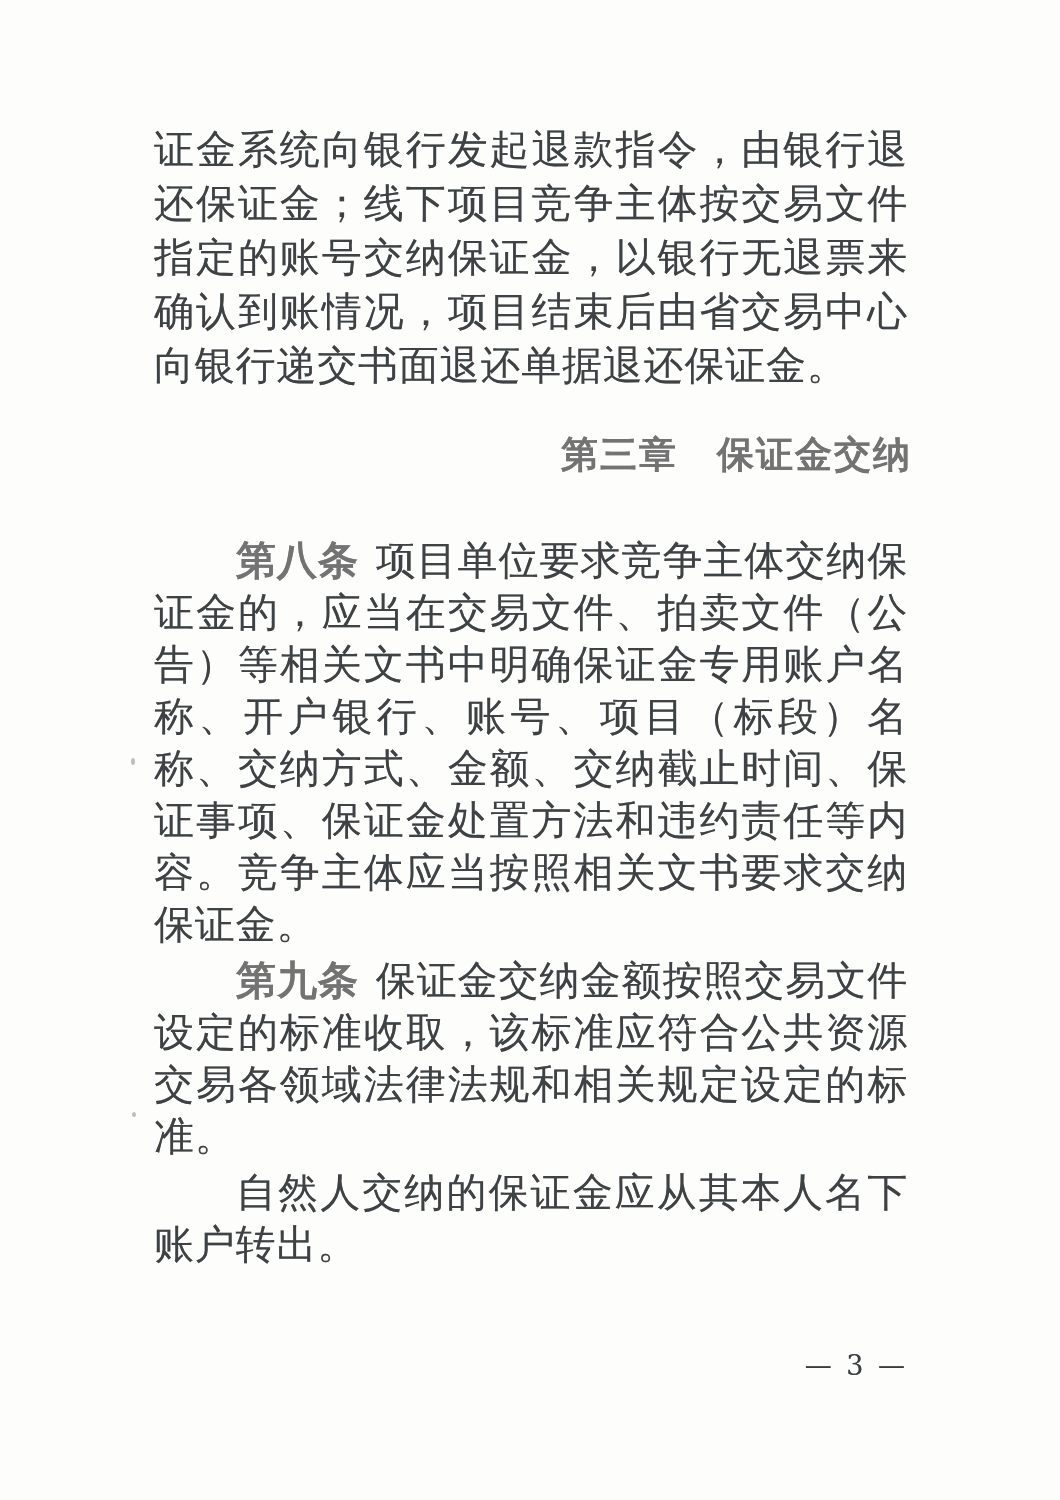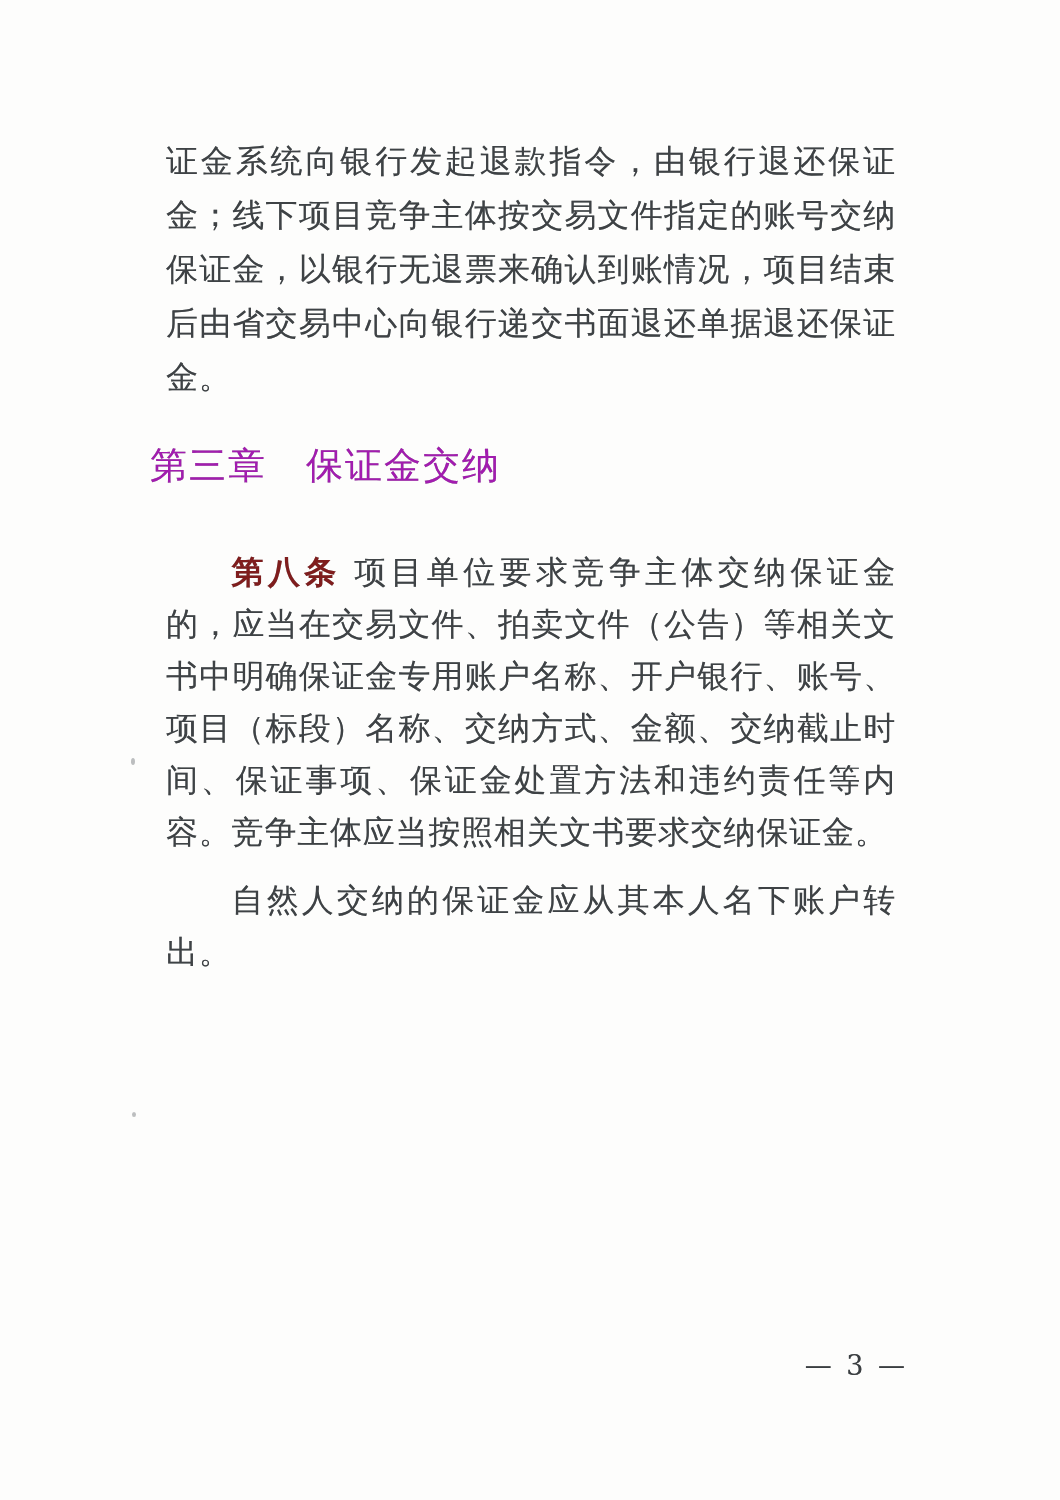--- a/index.html
+++ b/index.html
@@ -19,45 +19,45 @@
     
     text-shadow: 0 0 0.6px rgba(70, 75, 78, 0.5);
   }
   .content {
     position: absolute;
     left: 150px;
     top: 118px;
     width: 762px;
   }
   .para {
-    margin: 16px;
-    font-size: 32px;
+    margin: 4px;
+    font-size: 40px;
     line-height: 54px;
     letter-spacing: 0.8px;
     text-align: justify;
     text-justify: inter-ideograph;
   }
   .articles .para {
     line-height: 52px;
   }
   .indent {
     text-indent: 2.05em;
   }
   .chapter {
     margin: 34px 0 52px 0;
     font-size: 37px;
-    font-weight: normal;
+    font-weight: bold;
     line-height: 56px;
     letter-spacing: 2px;
-    text-align: left;
-    color: #a21caf;
+    text-align: right;
+    color: #737373;
   }
   .art-label {
     font-weight: bold;
-    color: #7f1d1d;
+    color: #737373;
     margin-right: 0.42em;
   }
   .page-number {
     position: absolute;
     top: 1350px;
     right: 152px;
     font-size: 27px;
     letter-spacing: 3px;
     color: #3a3e41;
     white-space: nowrap;
@@ -81,20 +81,23 @@
     <p class="para">证金系统向银行发起退款指令，由银行退还保证金；线下项目竞争主体按交易文件指定的账号交纳保证金，以银行无退票来确认到账情况，项目结束后由省交易中心向银行递交书面退还单据退还保证金。</p>
 
     <h2 class="chapter">第三章　保证金交纳</h2>
 
     <div class="articles">
 
       <p class="para indent">
         <span class="art-label">第八条</span><span>项目单位要求竞争主体交纳保证金的，应当在交易文件、拍卖文件（公告）等相关文书中明确保证金专用账户名称、开户银行、账号、项目（标段）名称、交纳方式、金额、交纳截止时间、保证事项、保证金处置方法和违约责任等内容。竞争主体应当按照相关文书要求交纳保证金。</span>
       </p>
 
+      <p class="para indent">
+        <span class="art-label">第九条</span><span>保证金交纳金额按照交易文件设定的标准收取，该标准应符合公共资源交易各领域法律法规和相关规定设定的标准。</span>
+      </p>
 
 
       <p class="para indent">自然人交纳的保证金应从其本人名下账户转出。</p>
 
     </div>
   </div>
 
   <div class="page-number">— 3 —</div>
 
   <div class="speck speck-1"></div>

